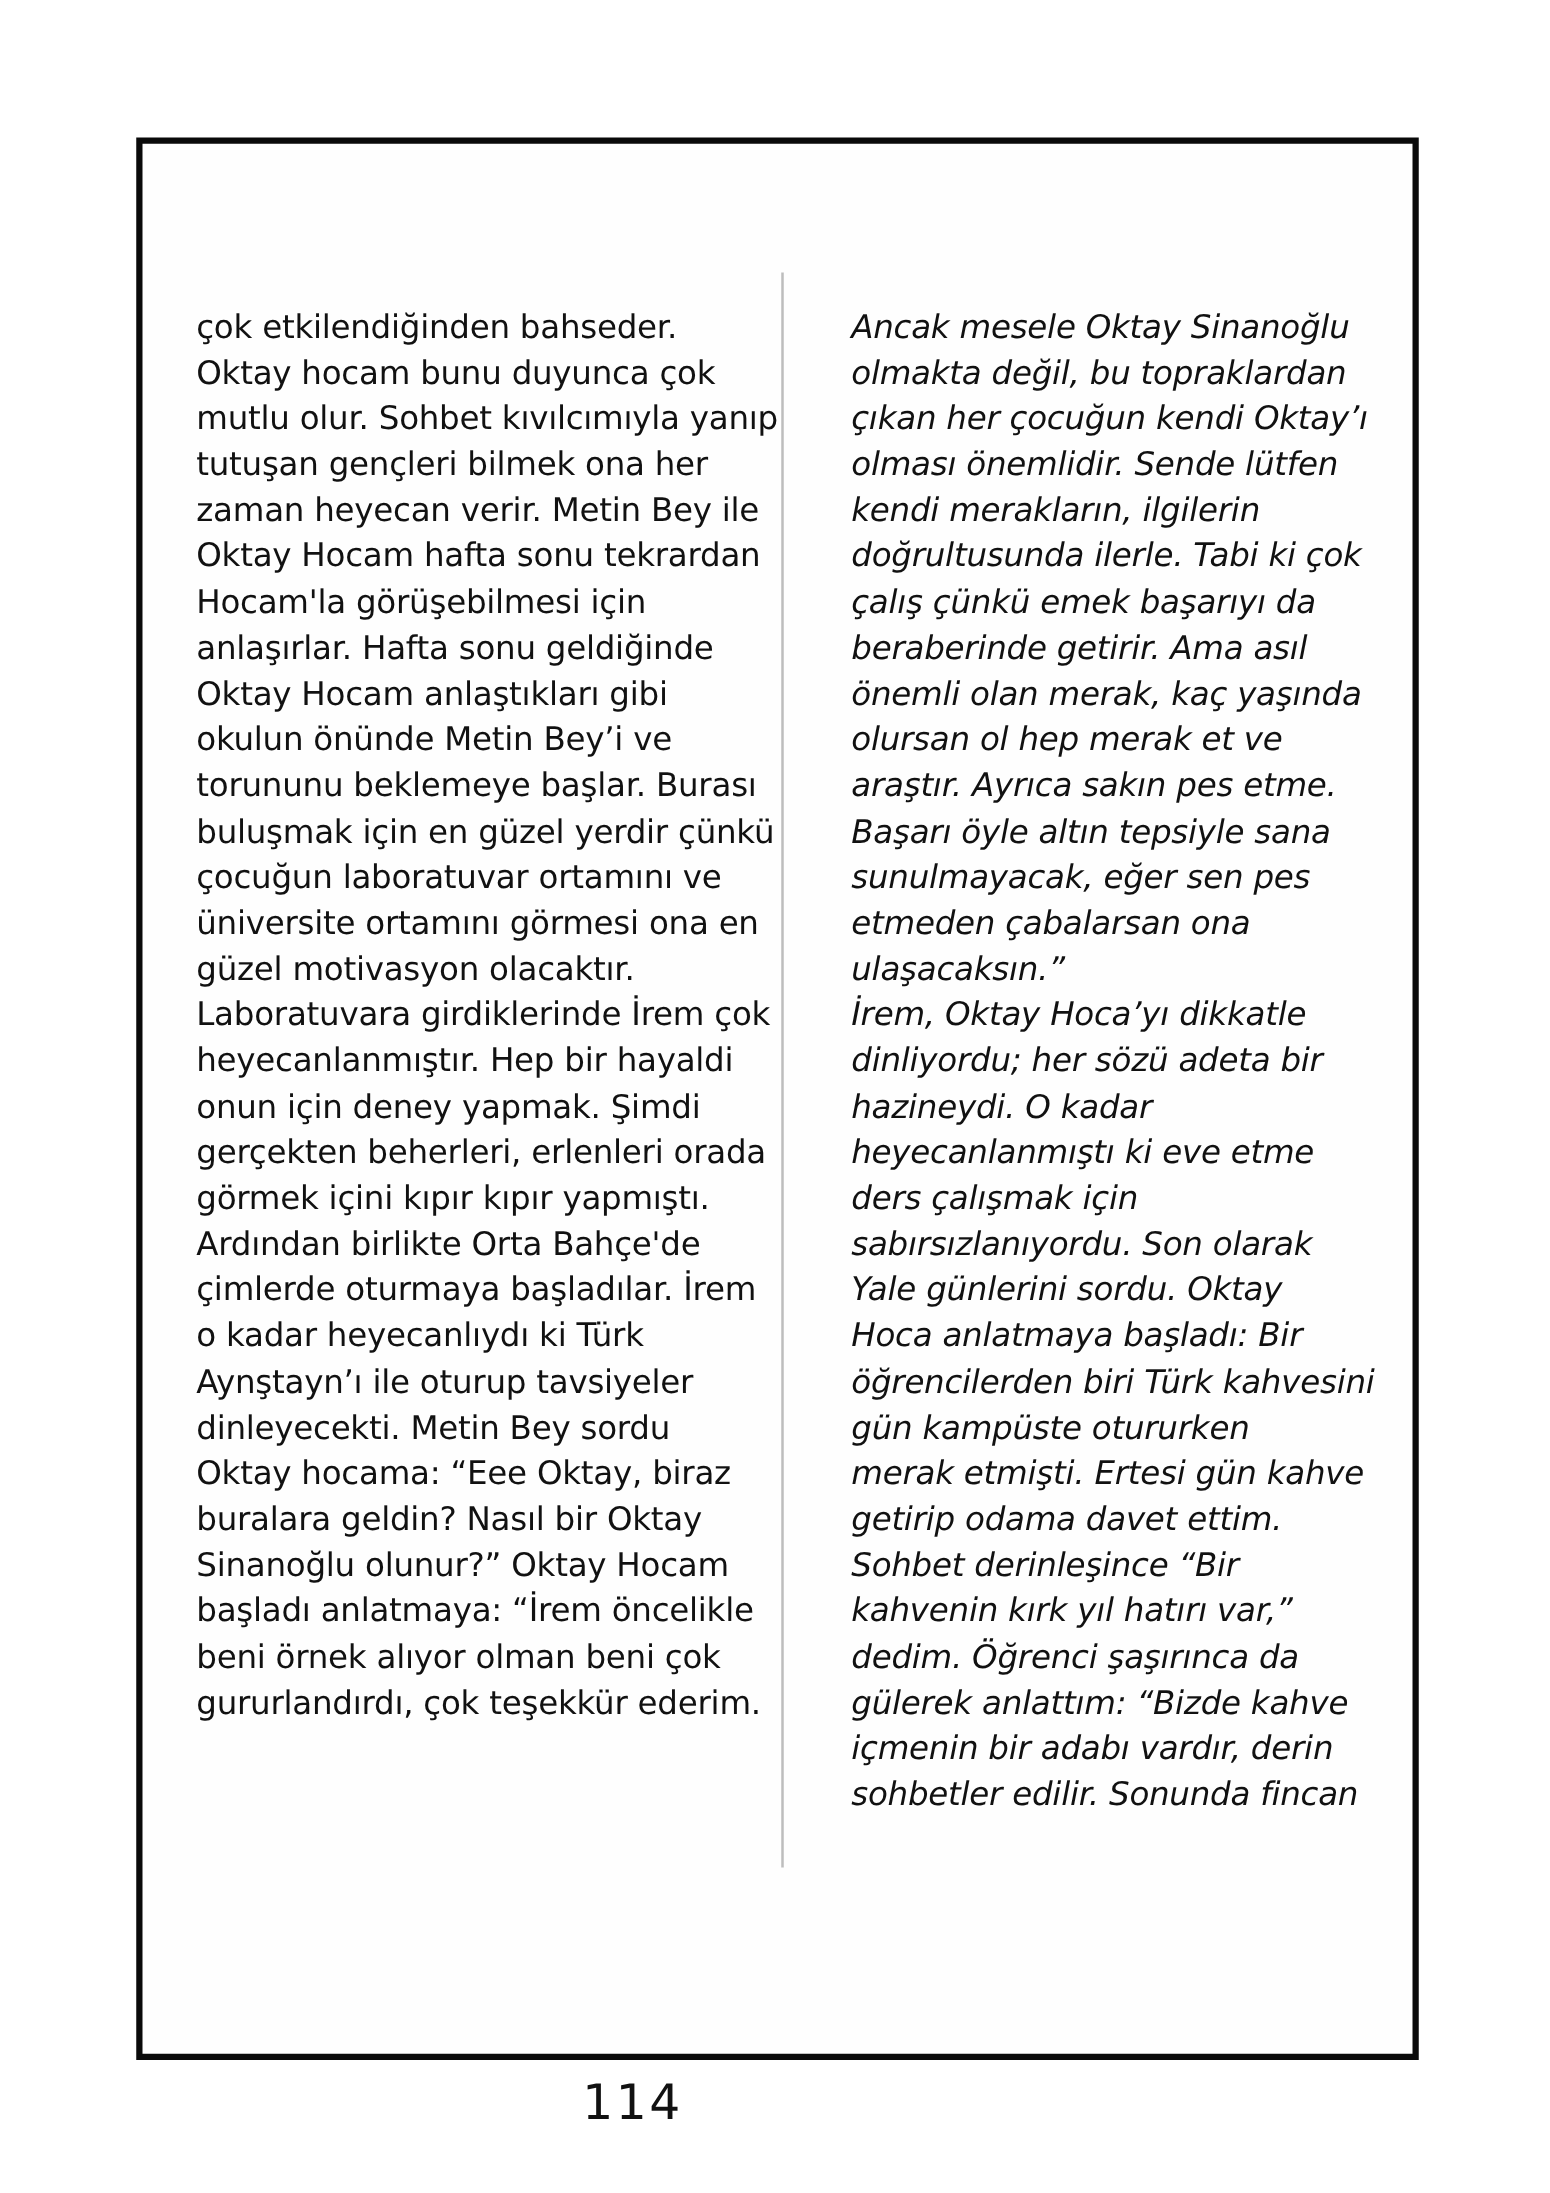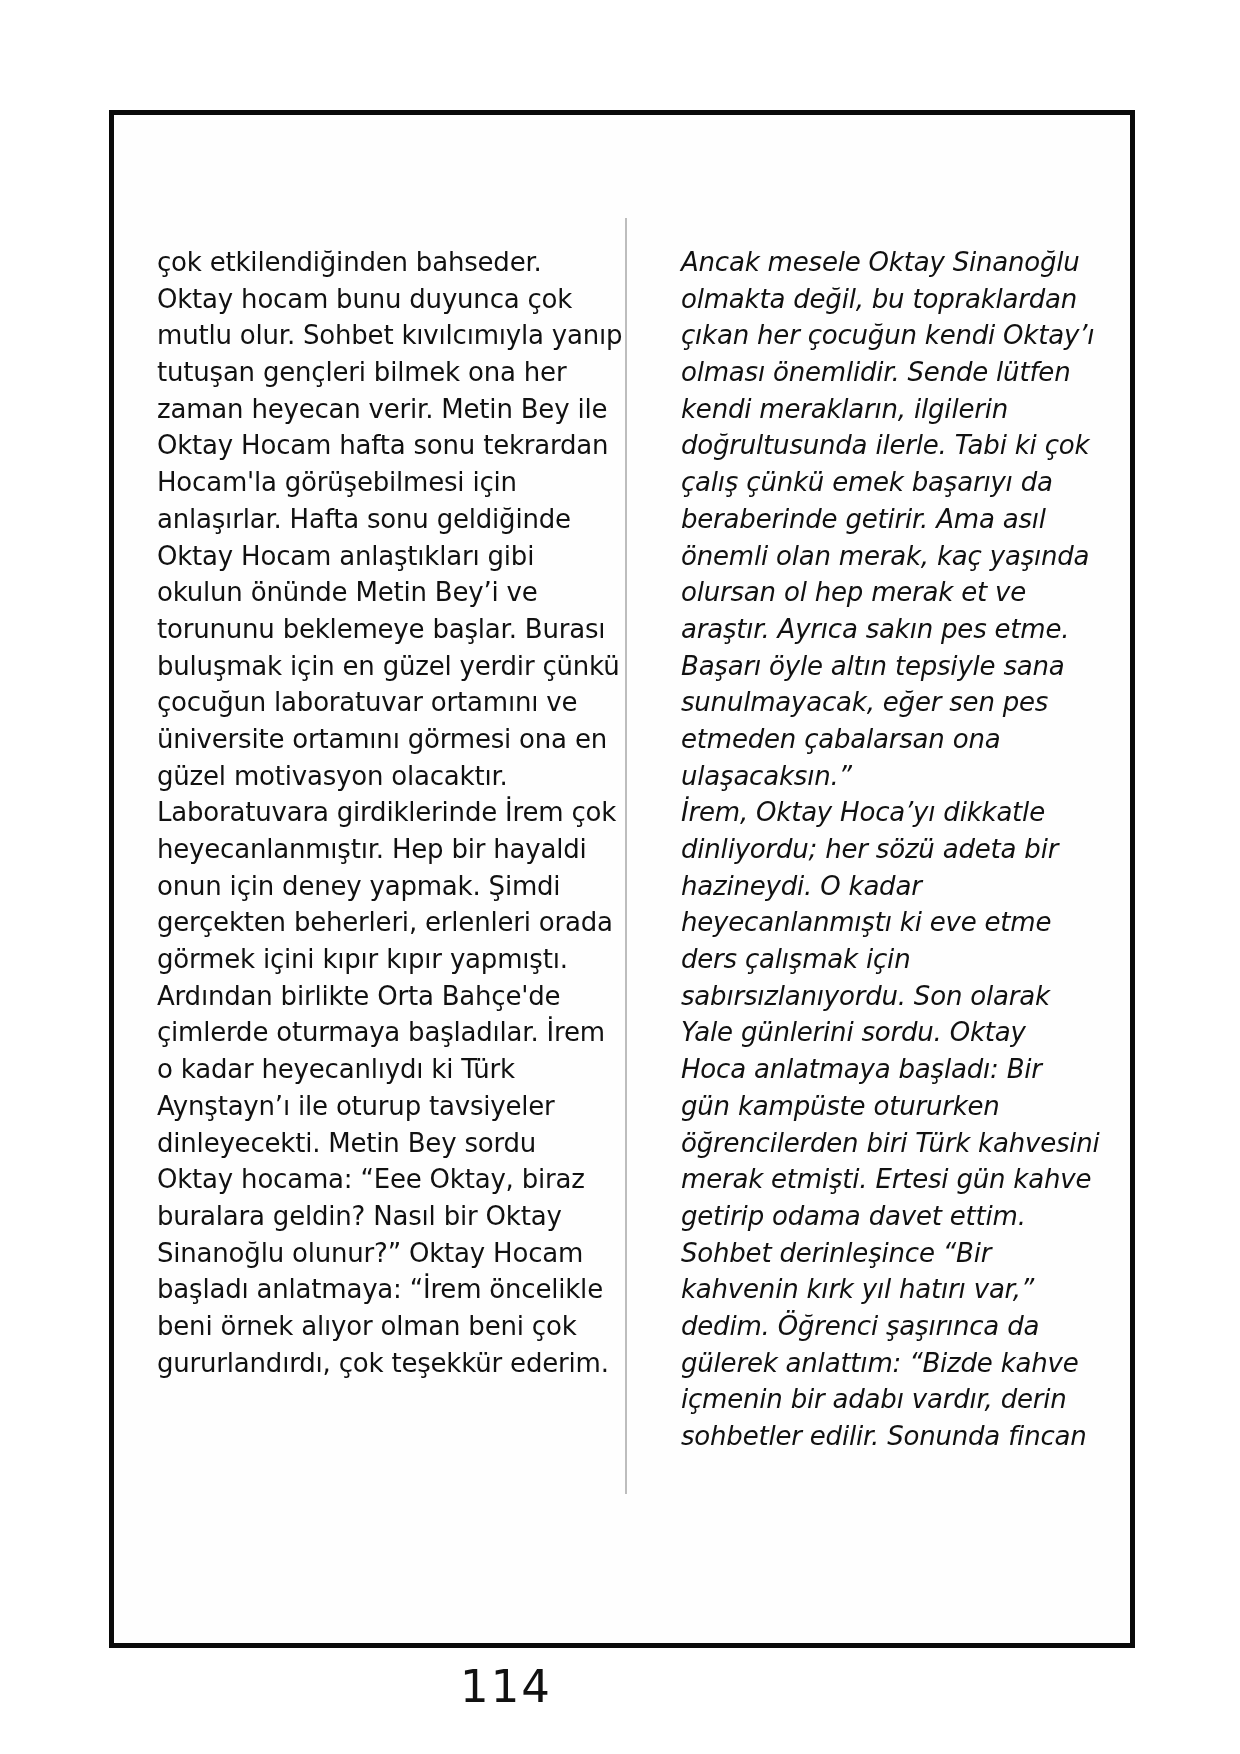--- a/index.html
+++ b/index.html
@@ -54,21 +54,21 @@
       width: 2px;
       height: 1276px;
       background: #bdbdbd;
     }
     .page-number {
       position: absolute;
       left: 0;
       width: 1012px;
       top: 1660px;
       text-align: center;
-      font-size: 45px;
+      font-size: 39px;
       letter-spacing: 2px;
       color: #111111;
     }
   </style>
 </head>
 <body>
 
 <div class="page-frame"></div>
 
 <div class="divider"></div>
@@ -124,22 +124,22 @@
     <span class="line">etmeden çabalarsan ona</span>
     <span class="line">ulaşacaksın.”</span>
     <span class="line">İrem, Oktay Hoca’yı dikkatle</span>
     <span class="line">dinliyordu; her sözü adeta bir</span>
     <span class="line">hazineydi. O kadar</span>
     <span class="line">heyecanlanmıştı ki eve etme</span>
     <span class="line">ders çalışmak için</span>
     <span class="line">sabırsızlanıyordu. Son olarak</span>
     <span class="line">Yale günlerini sordu. Oktay</span>
     <span class="line">Hoca anlatmaya başladı: Bir</span>
+    <span class="line">öğrencilerden biri Türk kahvesini</span>
     <span class="line">gün kampüste otururken</span>
-    <span class="line">öğrencilerden biri Türk kahvesini</span>
     <span class="line">merak etmişti. Ertesi gün kahve</span>
     <span class="line">getirip odama davet ettim.</span>
     <span class="line">Sohbet derinleşince “Bir</span>
     <span class="line">kahvenin kırk yıl hatırı var,”</span>
     <span class="line">dedim. Öğrenci şaşırınca da</span>
     <span class="line">gülerek anlattım: “Bizde kahve</span>
     <span class="line">içmenin bir adabı vardır, derin</span>
     <span class="line">sohbetler edilir. Sonunda fincan</span>
   </div>
 

